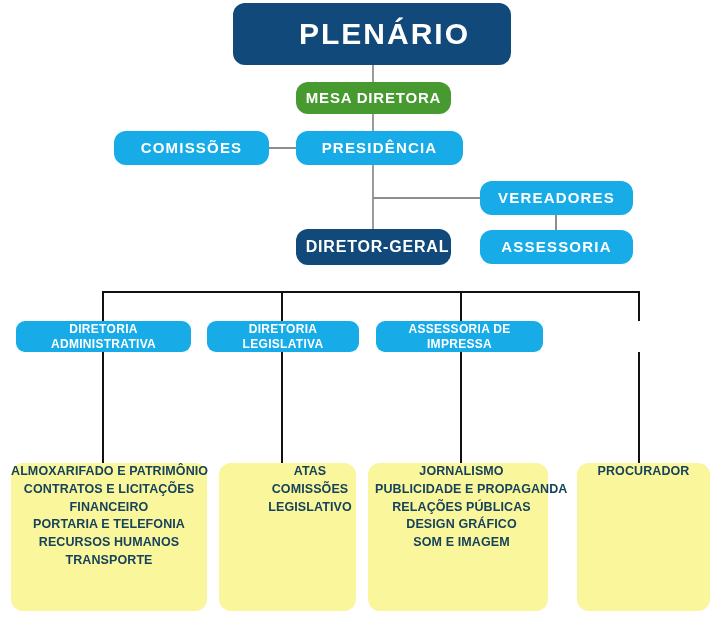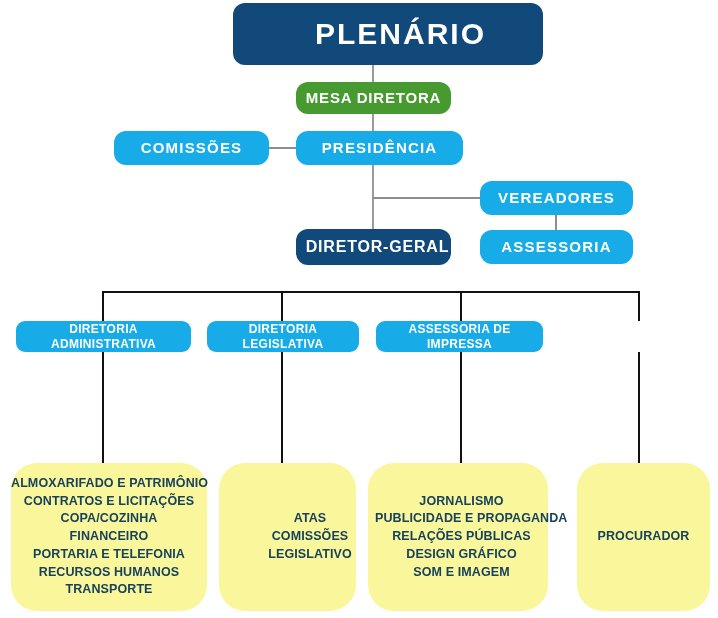--- a/index.html
+++ b/index.html
@@ -40,26 +40,26 @@
     letter-spacing: 0.6px;
     line-height: 1.18;
     z-index: 2;
   }
   .node.navy      { background: #11497a; }
   .node.green     { background: #479a30; text-align: center; }
   .node.lightblue { background: #17ace8; }
   .node.yellow {
     background: #faf69b;
     color: #16425b;
-    border-radius: 26px;
-    align-items: center;
+    border-radius: 12px;
+    align-items: flex-start;
   }
 
   .n-plenario {
-    left: 233px; top: 3px; width: 310px; height: 62px;
+    left: 233px; top: 3px; width: 278px; height: 62px;
     font-size: 30px; letter-spacing: 2px; padding-left: 25px;
   }
   .n-mesa {
     left: 296px; top: 82px; width: 155px; height: 32px;
     font-size: 15px; letter-spacing: 0.8px;
   }
   .n-comissoes {
     left: 114px; top: 131px; width: 155px; height: 34px;
     font-size: 15px; letter-spacing: 1.2px;
   }
@@ -153,21 +153,20 @@
 
   <div class="node lightblue row4 n-dir-leg">DIRETORIA LEGISLATIVA</div>
 
   <div class="node lightblue row4 n-ass-imp">ASSESSORIA DE IMPRESSA</div>
 
 
   <div class="node yellow leaf l-adm">
     <div class="lines">
         <div>ALMOXARIFADO E PATRIMÔNIO</div>
         <div>CONTRATOS E LICITAÇÕES</div>
-        <div>COPA/COZINHA</div>
         <div>FINANCEIRO</div>
         <div>PORTARIA E TELEFONIA</div>
         <div>RECURSOS HUMANOS</div>
         <div>TRANSPORTE</div>
       </div>
   </div>
 
   <div class="node yellow leaf l-leg">
     <div class="lines">
         <div>ATAS</div>

